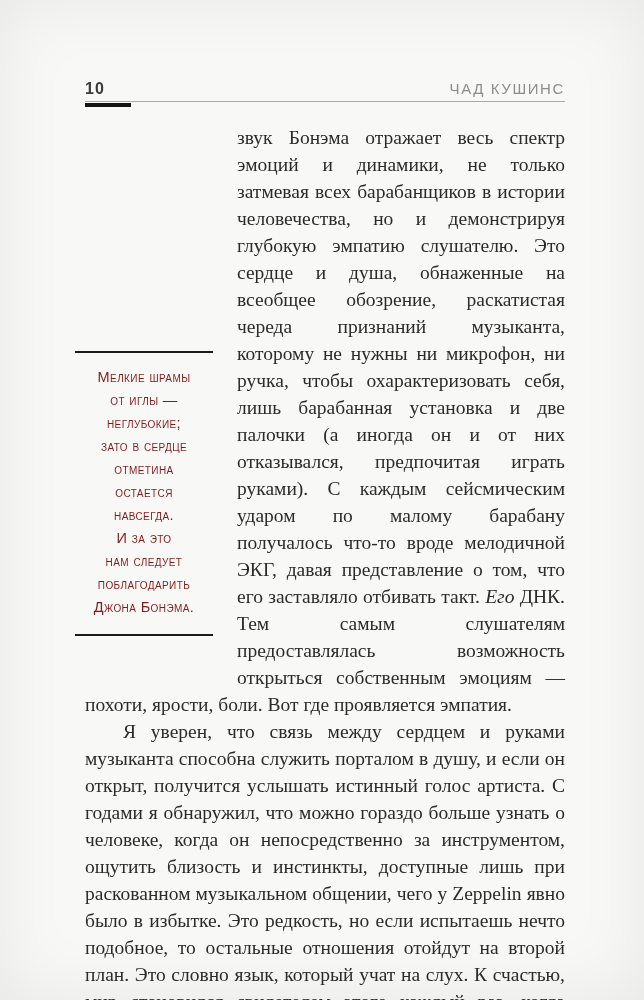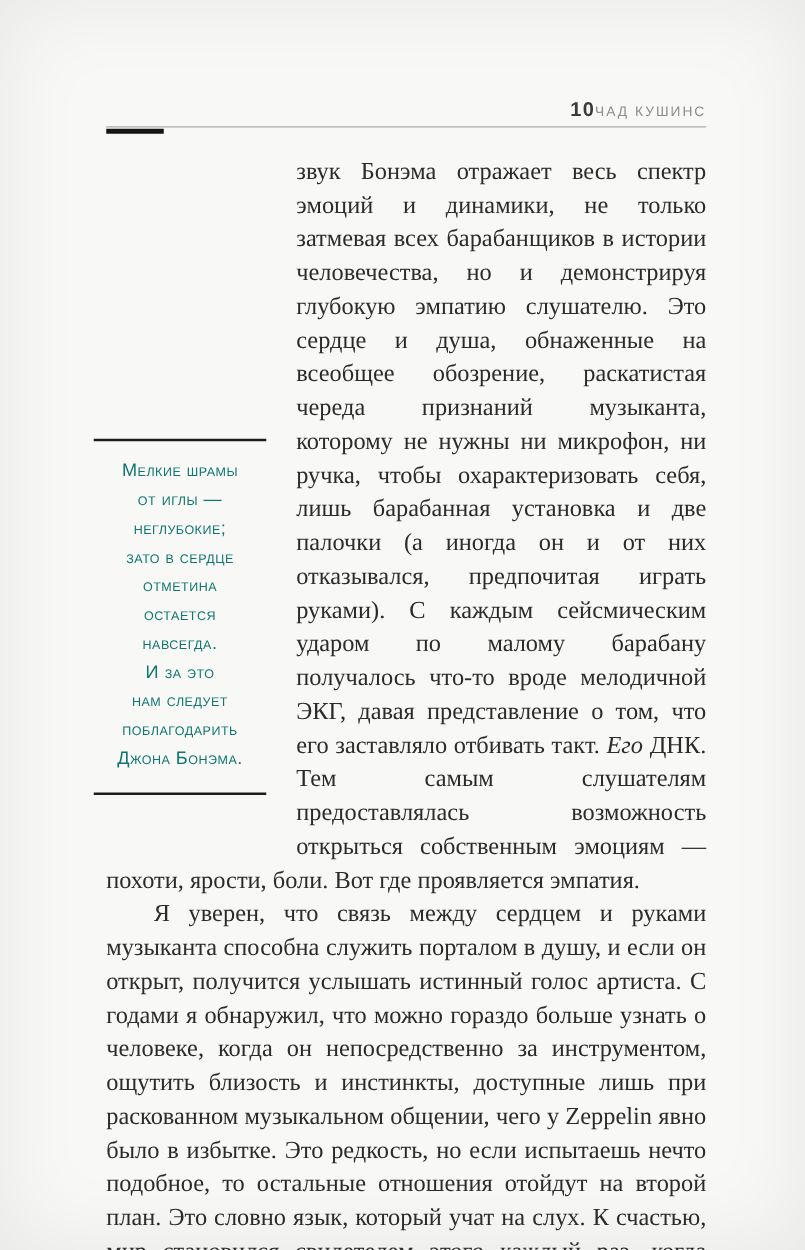--- a/index.html
+++ b/index.html
@@ -13,33 +13,33 @@
     box-shadow: inset 0 0 70px rgba(0,0,0,0.07);
     padding: 80px 79px 0 85px;
     overflow: hidden;
     font-family: "Liberation Serif", serif;
     color: #2b2b2b;
   }
   
   .page-header { width: 100%; }
   .header-line {
     display: flex;
-    justify-content: flex-end;
+    justify-content: space-between;
     align-items: baseline;
   }
   .page-number {
     font-family: "Liberation Sans", sans-serif;
     font-size: 16px;
     font-weight: bold;
     letter-spacing: 1px;
     color: #3b3b3b;
   }
   .running-title {
     font-family: "Liberation Sans", sans-serif;
-    font-size: 11px;
+    font-size: 15px;
     letter-spacing: 1.6px;
     color: #8d8d8d;
   }
   .header-rule {
     position: relative;
     margin-top: 3px;
     border-top: 1px solid #aaaaa8;
     height: 6px;
   }
   .header-rule-accent {
@@ -68,21 +68,21 @@
     border-top: 2px solid #1c1c1c;
     border-bottom: 2px solid #1c1c1c;
     padding: 13px 0 15px 0;
   }
   .pullquote-text {
     font-family: "Liberation Sans", sans-serif;
     font-variant: small-caps;
     font-size: 14.5px;
     line-height: 23px;
     letter-spacing: 0.4px;
-    color: #0f766e;
+    color: #7f1d1d;
     text-align: center;
     white-space: pre-line;
   }
 </style>
 </head>
 <body>
 
 <div class="page">
 
   <header class="page-header">

